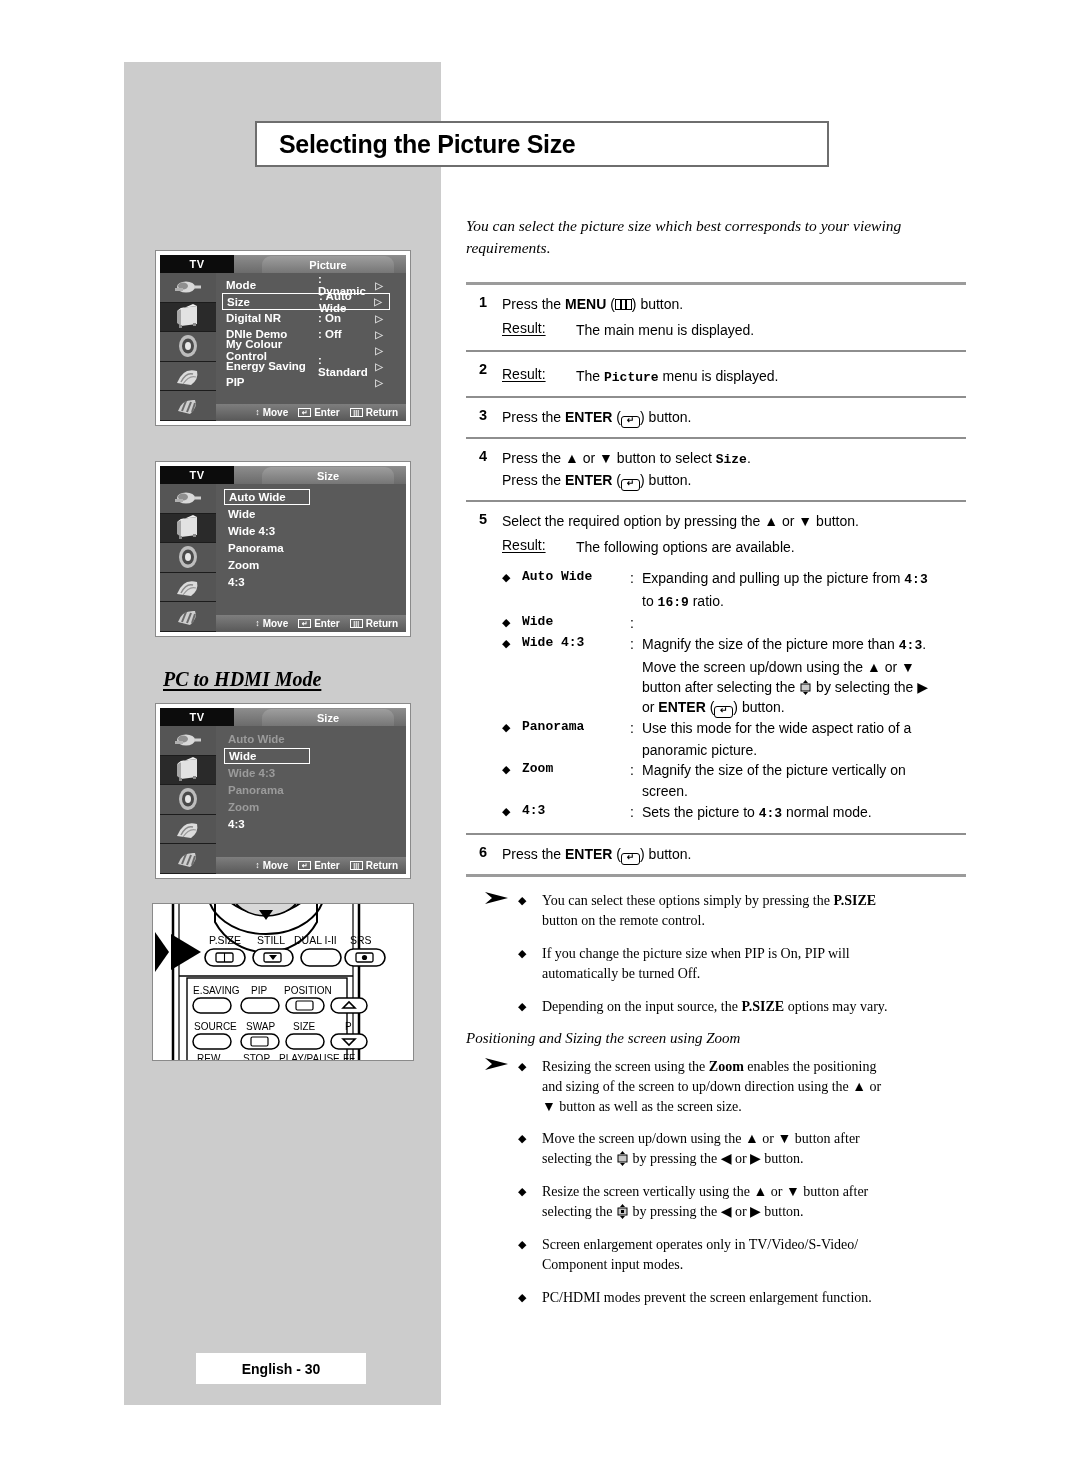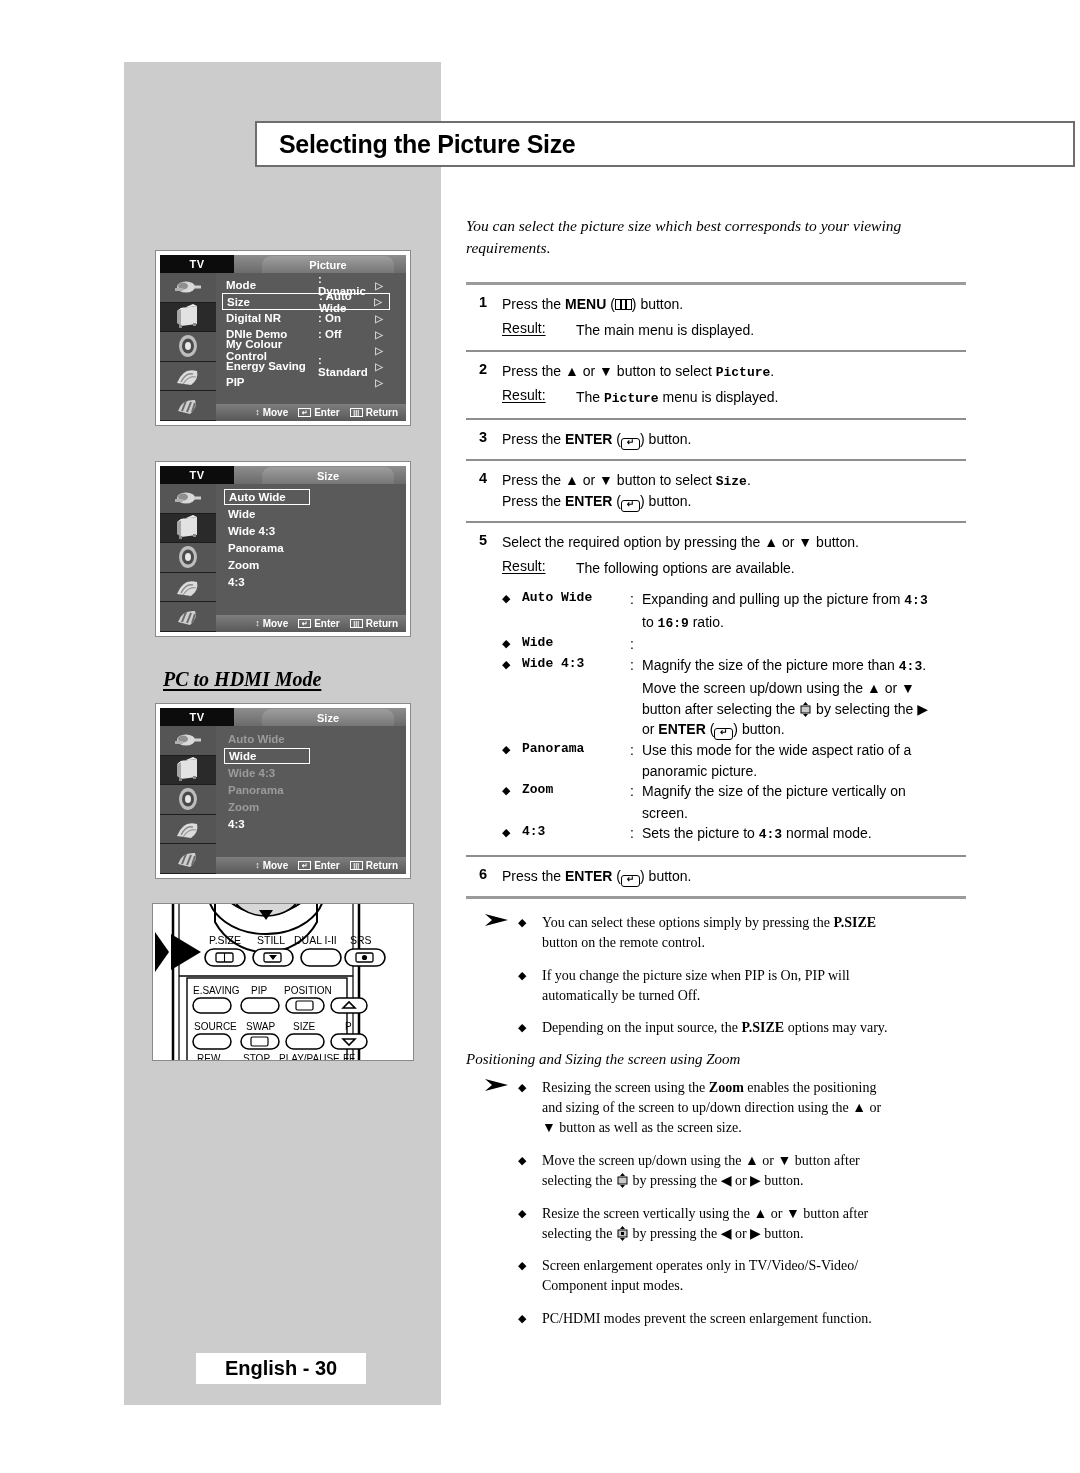--- a/index.html
+++ b/index.html
@@ -20,21 +20,21 @@
     position: absolute;
     left: 124px; top: 62px;
     width: 317px; height: 1343px;
     background: #cccccc;
   }
 
   
   #title-box {
     position: absolute;
     left: 255px; top: 121px;
-    width: 820px; height: 46px;
+    width: 574px; height: 46px;
     background: #ffffff;
     border: 2px solid #6e6e6e;
     display: flex; align-items: center;
   }
   #title-text {
     font-size: 25px; font-weight: bold;
     color: #000; letter-spacing: -0.3px;
     padding-left: 22px;
     font-family: "Liberation Sans", sans-serif;
   }
@@ -236,21 +236,21 @@
     vertical-align: -3px; position: relative;
   }
 
   
   #footer {
     position: absolute;
     left: 196px; top: 1353px;
     width: 170px; height: 31px;
     background: #ffffff;
     display: flex; align-items: center; justify-content: center;
-    font-size: 20px; font-weight: bold; color: #000;
+    font-size: 14px; font-weight: bold; color: #000;
   }
 </style>
 </head>
 <body>
 
 <div id="page">
 
   <div id="gray-panel"></div>
 
   <div id="title-box">
@@ -627,21 +627,20 @@
           <div class="line">The main menu is displayed.</div>
         </div>
       </div>
     </div>
 
     <div class="rule-thin"></div>
 
     <div class="step">
       <div class="num">2</div>
       <div class="bodycol">
-        <div class="line"><span>Press the ▲ or ▼ button to select </span><span class="mono">Picture</span><span>.</span></div>
         <div class="res">
           <div class="reslab">Result:</div>
           <div class="line"><span>The </span><span class="mono">Picture</span><span> menu is displayed.</span></div>
         </div>
       </div>
     </div>
 
     <div class="rule-thin"></div>
 
     <div class="step">

